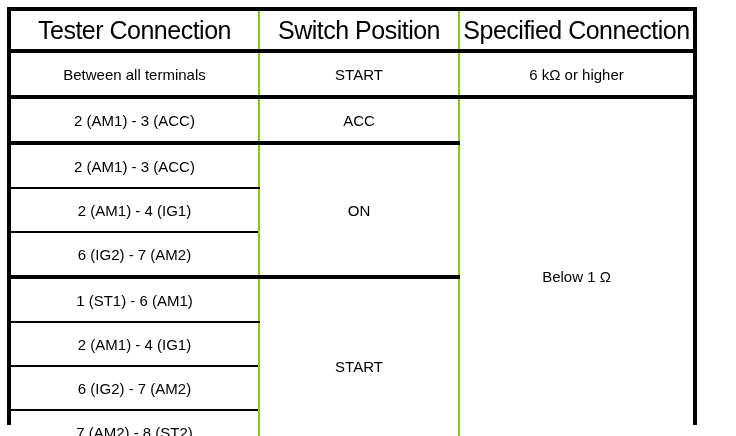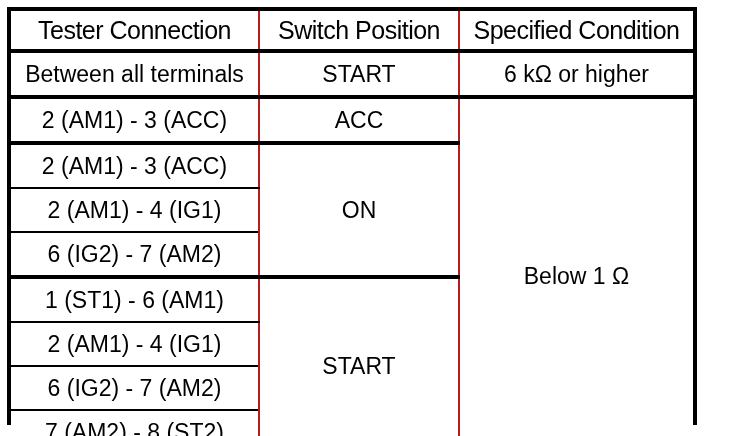--- a/index.html
+++ b/index.html
@@ -44,36 +44,36 @@
     color: #000000;
     font-weight: normal;
   }
 
   
   col.col-tester { width: 248px; }
   col.col-switch { width: 200px; }
   col.col-cond   { width: 234px; }
 
   
-  .sep-left  { border-left: 2px solid #b91c1c; }
+  .sep-left  { border-left: 2px solid #84cc16; }
 
   
   thead th {
     height: 38px;
     font-family: "Liberation Sans", sans-serif;
     font-weight: bold;
     font-size: 25px;
     letter-spacing: -0.5px;
     border-bottom: 4px solid #000000;
     white-space: nowrap;
   }
 
   
   tbody td {
-    font-size: 23px;
+    font-size: 15px;
     letter-spacing: 0px;
     white-space: nowrap;
   }
 
   .row-thin  { border-bottom: 2px solid #000000; }
   .row-thick { border-bottom: 4px solid #000000; }
   .no-rule   { border-bottom: none; }
 
   .cell-h-42 { height: 42px; }
 </style>
@@ -85,21 +85,21 @@
     <colgroup>
       <col class="col-tester">
       <col class="col-switch">
       <col class="col-cond">
     </colgroup>
 
     <thead>
       <tr>
         <th>Tester Connection</th>
         <th class="sep-left">Switch Position</th>
-        <th class="sep-left">Specified Condition</th>
+        <th class="sep-left">Specified Connection</th>
       </tr>
     </thead>
 
     <tbody>
 
       <tr>
         <td class="row-thick cell-h-42">Between all terminals</td>
         <td class="row-thick sep-left cell-h-42">START</td>
         <td class="row-thick sep-left cell-h-42">6 kΩ or higher</td>
       </tr>

